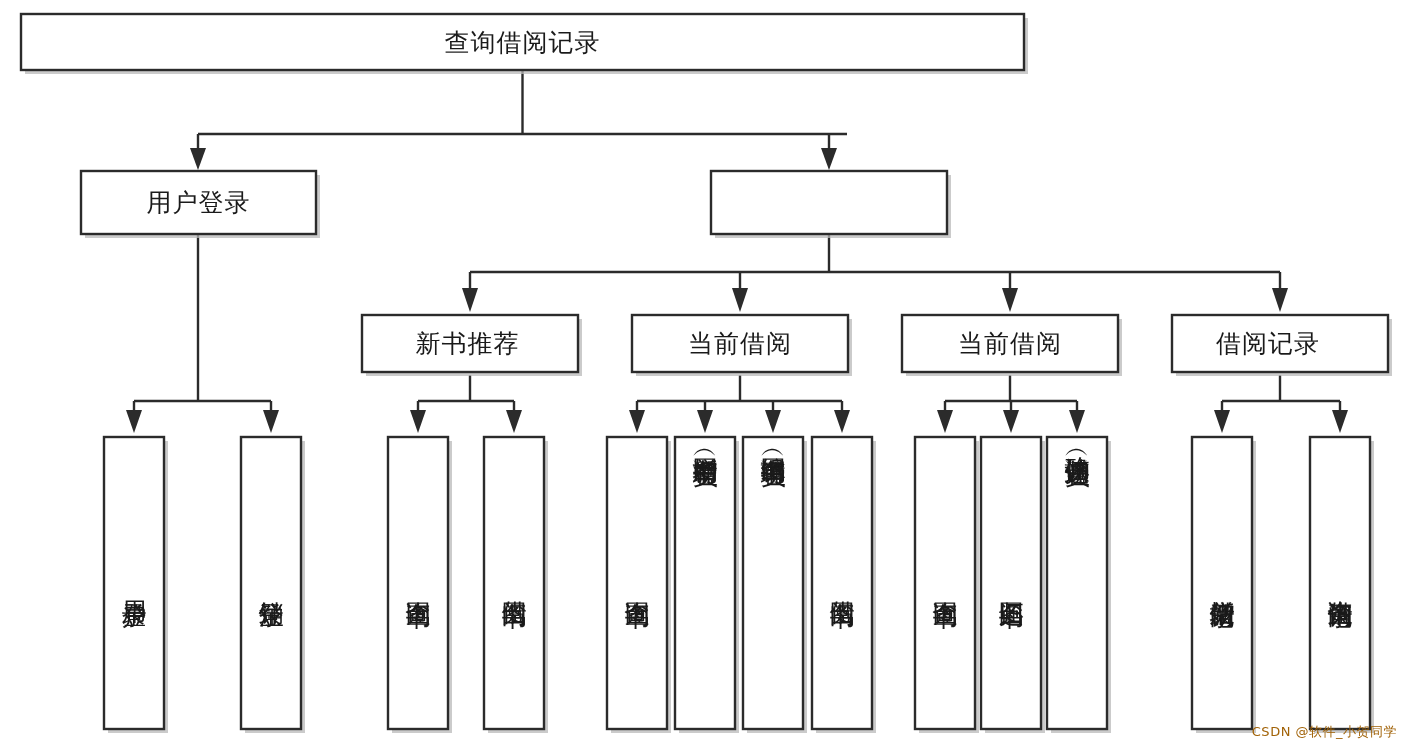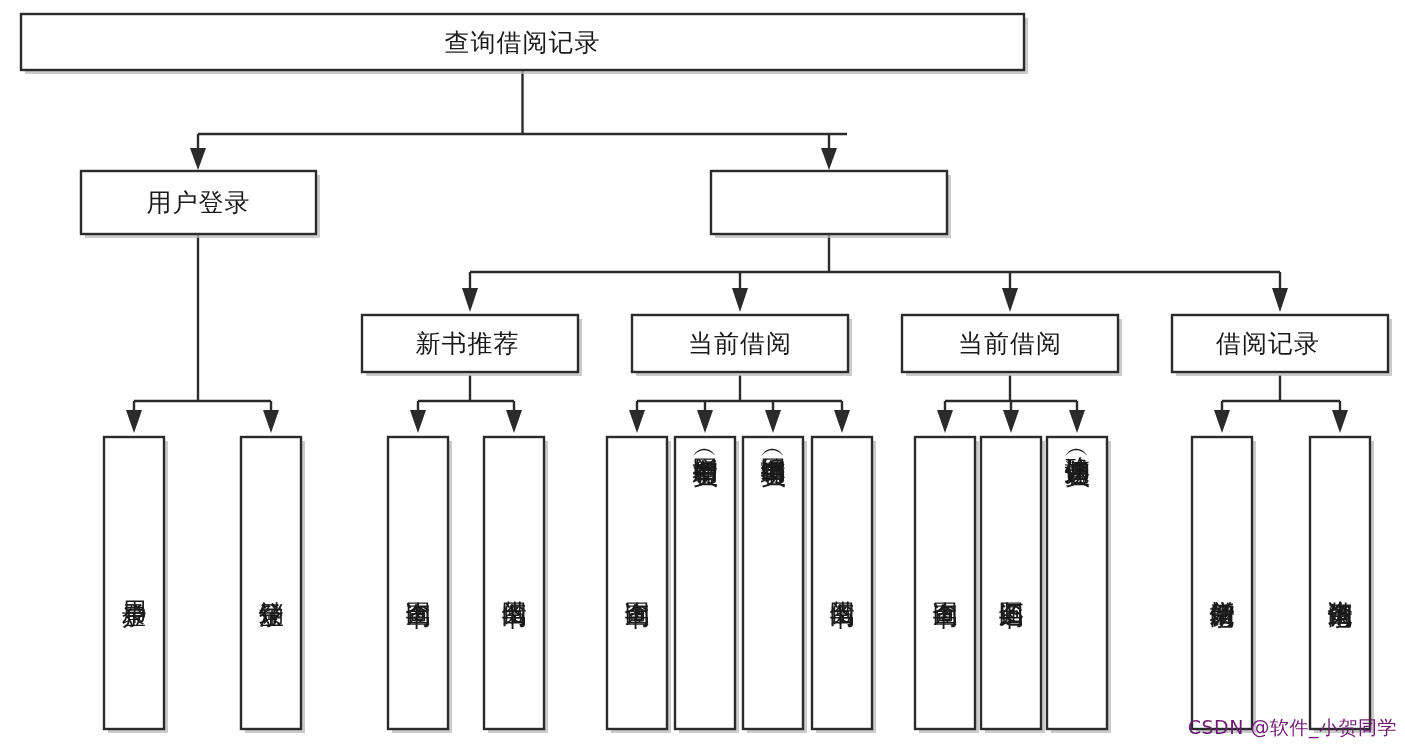--- a/index.html
+++ b/index.html
@@ -43,22 +43,22 @@
   }
   .arrow-head {
     fill: #2b2b2b;
     stroke: none;
   }
   .watermark {
     position: absolute;
     right: 8px;
     bottom: 6px;
     font-family: "DejaVu Sans", "Liberation Sans", sans-serif;
-    font-size: 19px;
-    color: #701a75;
+    font-size: 13px;
+    color: #a16207;
     letter-spacing: 0.5px;
     white-space: nowrap;
     user-select: none;
   }
   .vlabel-wrap {
     position: absolute;
     display: flex;
     align-items: center;
     justify-content: center;
     pointer-events: none;

